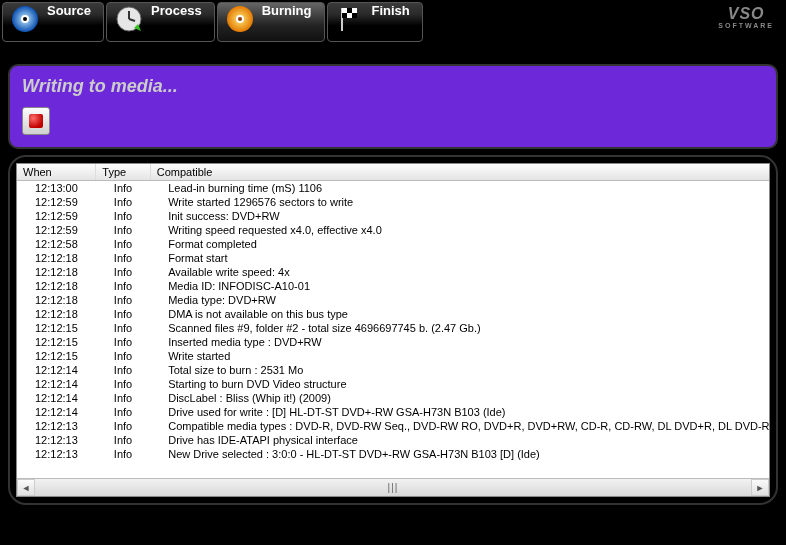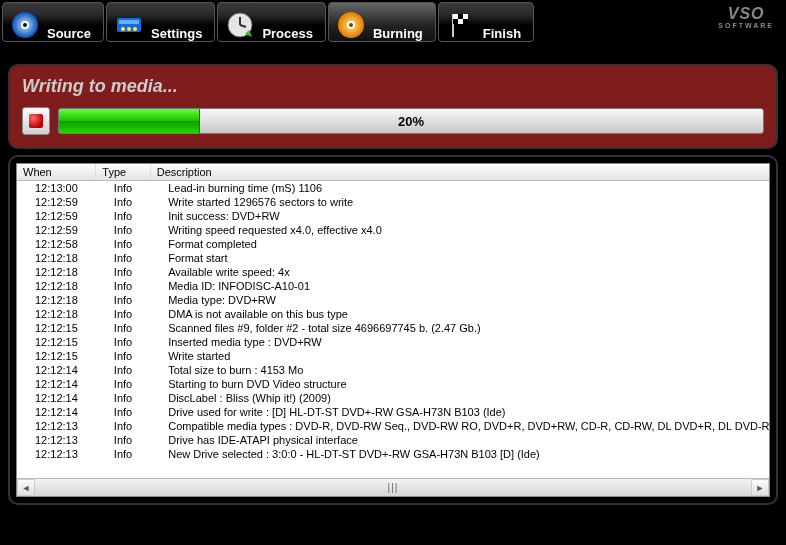--- a/index.html
+++ b/index.html
@@ -13,21 +13,21 @@
   }
   .toolbar {
     display: flex;
     height: 44px;
     padding: 2px;
     gap: 2px;
     background: #000;
   }
   .tool-btn {
     display: flex;
-    align-items: flex-end;
+    align-items: flex-start;
     gap: 6px;
     padding: 0 12px 0 6px;
     background: linear-gradient(#3a3a3a 0%, #2a2a2a 30%, #000 60%, #000 100%);
     border: 1px solid #555;
     border-radius: 4px;
     color: #fff;
     font-weight: bold;
     font-size: 13px;
     cursor: pointer;
   }
@@ -51,21 +51,21 @@
     line-height: 1;
   }
   .logo .vso { font-size: 16px; letter-spacing: 1px; font-style: italic;}
   .logo .soft { font-size: 7px; letter-spacing: 2px; }
 
   .status-panel {
     margin: 20px 8px 6px 8px;
     border: 2px solid #333;
     border-radius: 10px;
     padding: 10px 12px 12px 12px;
-    background: #7f1d1d;
+    background: #6d28d9;
     position: relative;
   }
   .status-title {
     color: #ccc;
     font-size: 18px;
     font-style: italic;
     font-weight: bold;
     margin-bottom: 10px;
   }
   .progress-row {
@@ -108,21 +108,21 @@
     width: 100%; height: 100%;
     display: flex; align-items: center; justify-content: center;
     font-weight: bold;
     color: #000;
     font-size: 13px;
   }
 
   .log-panel {
     margin: 0 8px 8px 8px;
     border: 2px solid #333;
-    border-radius: 10px;
+    border-radius: 18px;
     padding: 6px;
     background: #000;
   }
   .log-wrap {
     background: #fff;
     height: 334px;
     border: 1px solid #888;
     display: flex;
     flex-direction: column;
   }
@@ -198,32 +198,20 @@
           </defs>
         <circle cx="15" cy="15" r="4" fill="#fff"></circle>
         <circle cx="15" cy="15" r="2" fill="#000"></circle>
       </svg>
     </span>
     <span>Source</span>
   </div>
   <div class="tool-btn">
     <span class="tool-icon">
       <svg width="30" height="30" viewBox="0 0 30 30">
-        <rect x="3" y="8" width="24" height="14" rx="2" fill="#1a6bd8"></rect>
-        <rect x="5" y="10" width="20" height="4" fill="#5fb1ff"></rect>
-        <circle cx="9" cy="19" r="2" fill="#ffe84a"></circle>
-        <circle cx="15" cy="19" r="2" fill="#ffe84a"></circle>
-        <circle cx="21" cy="19" r="2" fill="#ffe84a"></circle>
-      </svg>
-    </span>
-    <span>Settings</span>
-  </div>
-  <div class="tool-btn">
-    <span class="tool-icon">
-      <svg width="30" height="30" viewBox="0 0 30 30">
         <circle cx="15" cy="15" r="12" fill="#e6e6e6" stroke="#666"></circle>
         <line x1="15" y1="15" x2="15" y2="7" stroke="#333" stroke-width="2"></line>
         <line x1="15" y1="15" x2="21" y2="17" stroke="#333" stroke-width="2"></line>
         <path d="M20 24 L27 27 L24 20 Z" fill="#38c221"></path>
       </svg>
     </span>
     <span>Process</span>
   </div>
   <div class="tool-btn active">
     <span class="tool-icon">
@@ -263,36 +251,32 @@
   <div class="vso">VSO</div>
   <div class="soft">SOFTWARE</div>
 </div>
 
 <div class="status-panel">
   <div class="status-title">Writing to media...</div>
   <div class="progress-row">
     <div class="stop-btn">
       <span class="sq"></span>
     </div>
-    <div class="progress-bar">
-      <div class="progress-fill" id="pfill" style="width: 20%;"></div>
-      <div class="progress-text">20%</div>
-    </div>
   </div>
 </div>
 
 <div class="log-panel">
   <div class="log-wrap">
     <div class="log-scroll">
       <table class="log">
         <thead>
           <tr>
             <th class="col-when">When</th>
             <th class="col-type">Type</th>
-            <th>Description</th>
+            <th>Compatible</th>
           </tr>
         </thead>
         <tbody id="log-body">
             <tr>
               <td>12:13:00</td>
               <td>Info</td>
               <td>Lead-in burning time (mS) 1106</td>
             </tr>
             <tr>
               <td>12:12:59</td>
@@ -350,21 +334,21 @@
               <td>Inserted media type : DVD+RW</td>
             </tr>
             <tr>
               <td>12:12:15</td>
               <td>Info</td>
               <td>Write started</td>
             </tr>
             <tr>
               <td>12:12:14</td>
               <td>Info</td>
-              <td>Total size to burn : 4153 Mo</td>
+              <td>Total size to burn : 2531 Mo</td>
             </tr>
             <tr>
               <td>12:12:14</td>
               <td>Info</td>
               <td>Starting to burn DVD Video structure</td>
             </tr>
             <tr>
               <td>12:12:14</td>
               <td>Info</td>
               <td>DiscLabel : Bliss (Whip it!) (2009)</td>

